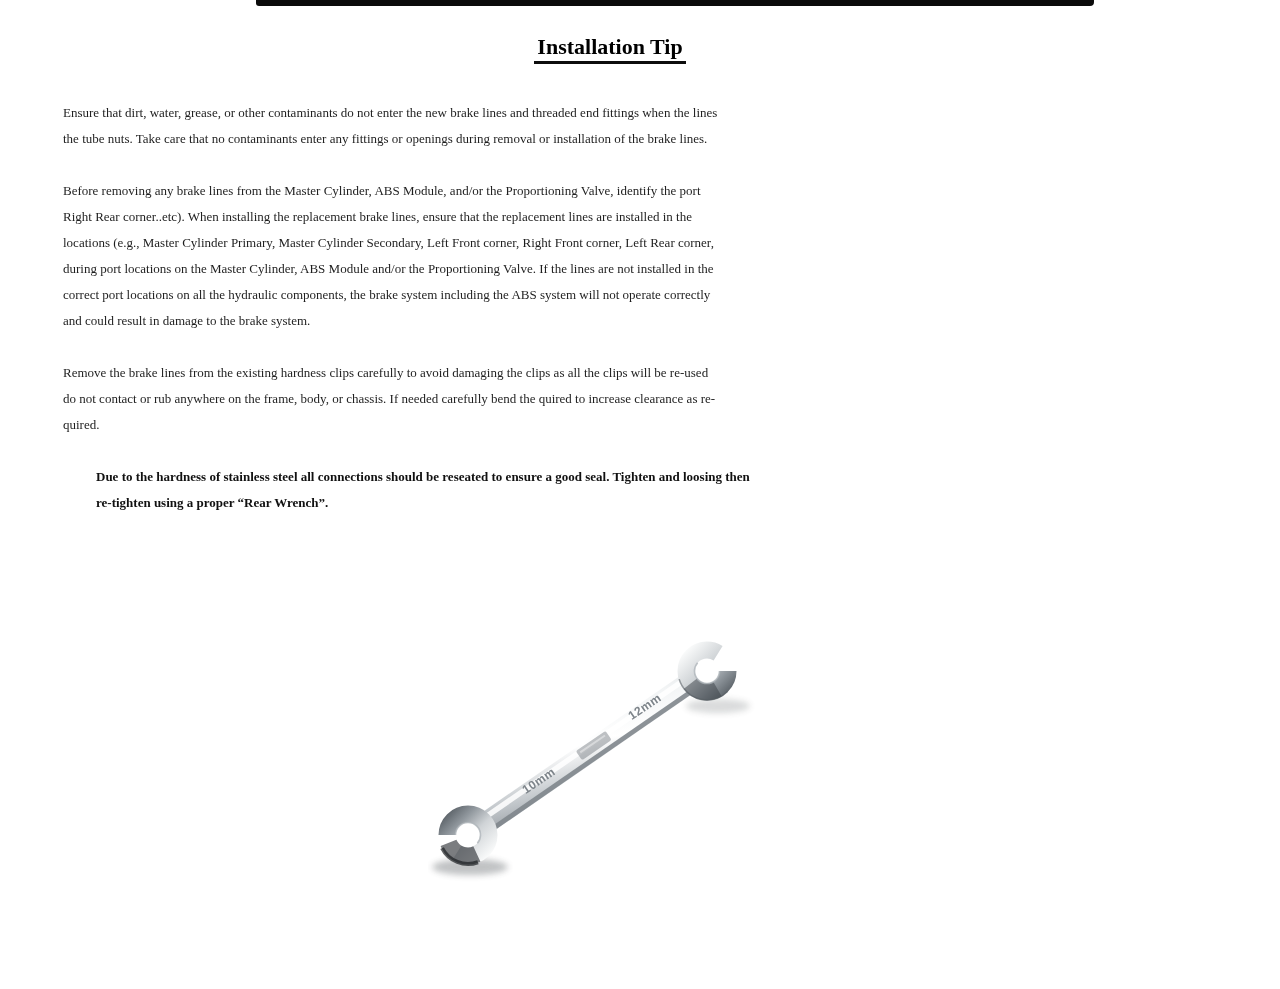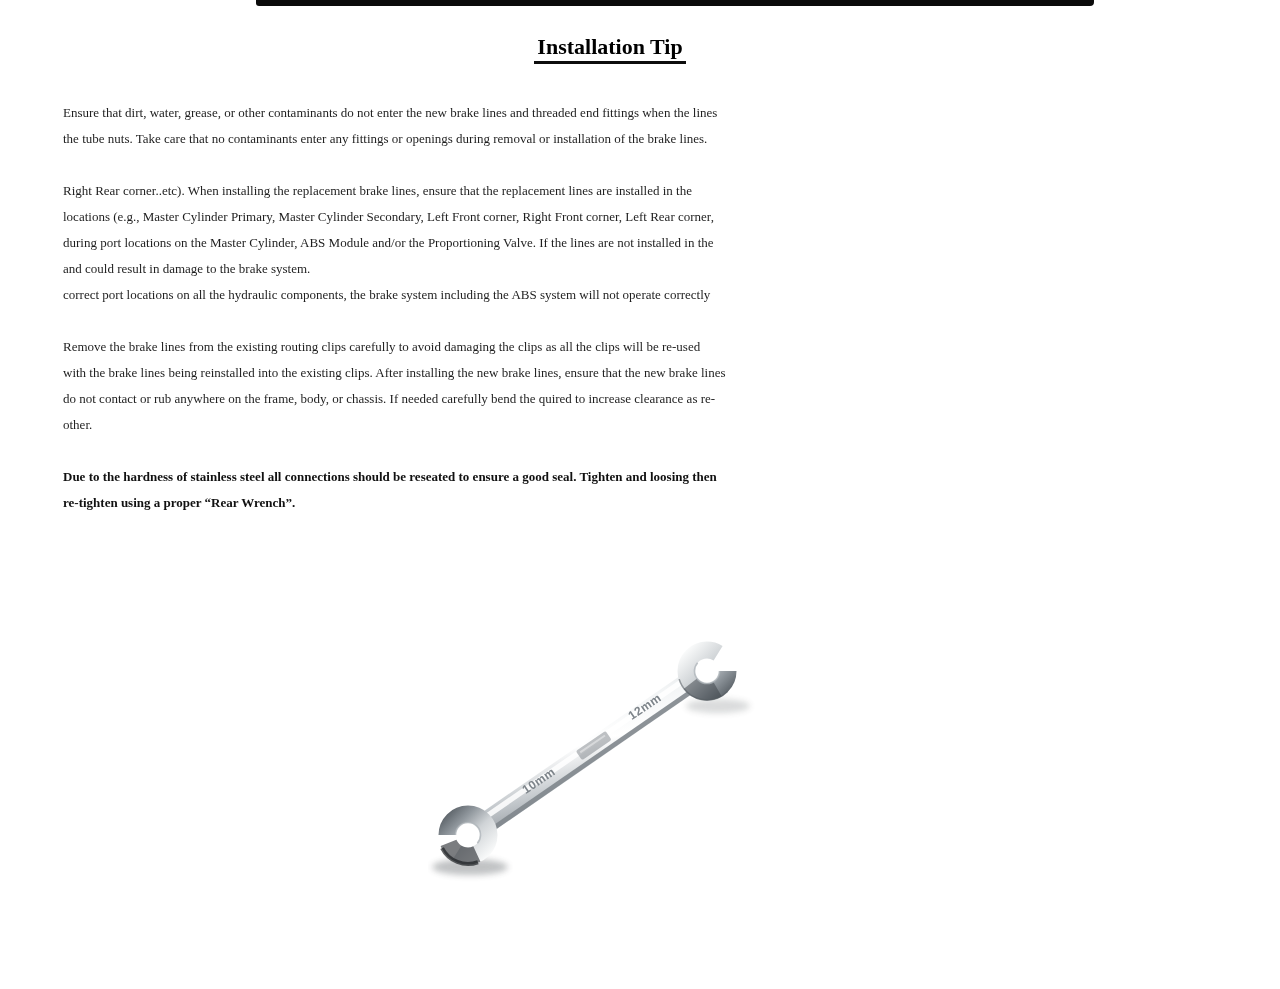--- a/index.html
+++ b/index.html
@@ -14,21 +14,21 @@
   .title{
     position:absolute;top:34px;left:63px;width:1094px;margin:0;
     text-align:center;font-size:22px;font-weight:bold;color:#000;
   }
   .title-text{display:inline-block;border-bottom:3px solid #0d0d0d;padding:0 3px 1px 3px;}
   .body-text{
     position:absolute;top:100px;left:63px;width:1170px;
     font-size:13px;line-height:26px;
   }
   .para{margin:0 0 26px 0;}
-  .para.bold{font-weight:bold;color:#111;}
+  .para.bold{font-weight:bold;color:#111;margin-left:33px;}
   .line{display:block;white-space:nowrap;}
   .wrench-wrap{position:absolute;left:428px;top:626px;width:344px;height:264px;}
   .engrave{
     font-family:"Liberation Sans", sans-serif;font-size:12px;font-weight:bold;
     fill:#7d848a;text-anchor:middle;letter-spacing:0.5px;
   }
 </style>
 </head>
 <body>
 
@@ -39,32 +39,32 @@
   <h1 class="title"><span class="title-text">Installation Tip</span></h1>
 
   <div class="body-text">
 
     <p class="para">
       <span class="line">Ensure that dirt, water, grease, or other contaminants do not enter the new brake lines and threaded end fittings when the lines</span>
       <span class="line">the tube nuts. Take care that no contaminants enter any fittings or openings during removal or installation of the brake lines.</span>
     </p>
 
     <p class="para">
+      <span class="line">Before removing any brake lines from the Master Cylinder, ABS Module, and/or the Proportioning Valve, identify the port</span>
       <span class="line">Right Rear corner..etc). When installing the replacement brake lines, ensure that the replacement lines are installed in the</span>
       <span class="line">locations (e.g., Master Cylinder Primary, Master Cylinder Secondary, Left Front corner, Right Front corner, Left Rear corner,</span>
       <span class="line">during port locations on the Master Cylinder, ABS Module and/or the Proportioning Valve. If the lines are not installed in the</span>
+      <span class="line">correct port locations on all the hydraulic components, the brake system including the ABS system will not operate correctly</span>
       <span class="line">and could result in damage to the brake system.</span>
-      <span class="line">correct port locations on all the hydraulic components, the brake system including the ABS system will not operate correctly</span>
     </p>
 
     <p class="para">
-      <span class="line">Remove the brake lines from the existing routing clips carefully to avoid damaging the clips as all the clips will be re-used</span>
-      <span class="line">with the brake lines being reinstalled into the existing clips. After installing the new brake lines, ensure that the new brake lines</span>
+      <span class="line">Remove the brake lines from the existing hardness clips carefully to avoid damaging the clips as all the clips will be re-used</span>
       <span class="line">do not contact or rub anywhere on the frame, body, or chassis. If needed carefully bend the quired to increase clearance as re-</span>
-      <span class="line">other.</span>
+      <span class="line">quired.</span>
     </p>
 
     <p class="para bold">
       <span class="line">Due to the hardness of stainless steel all connections should be reseated to ensure a good seal. Tighten and loosing then</span>
       <span class="line">re-tighten using a proper “Rear Wrench”.</span>
     </p>
 
   </div>
 
   <svg class="wrench-wrap" viewBox="0 0 344 264" xmlns="http://www.w3.org/2000/svg">

